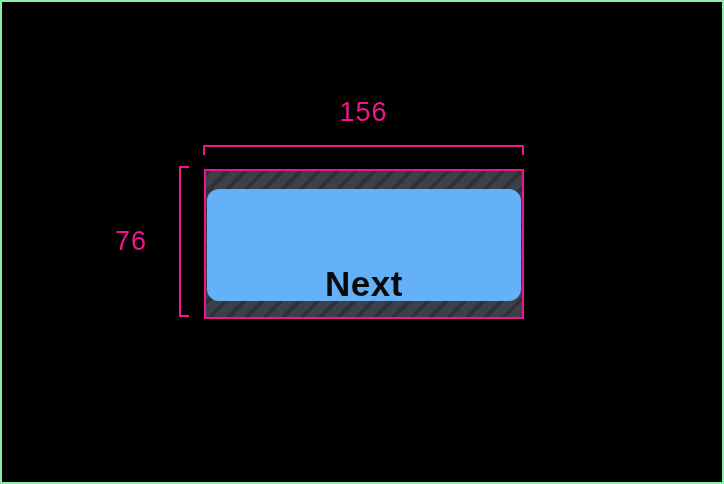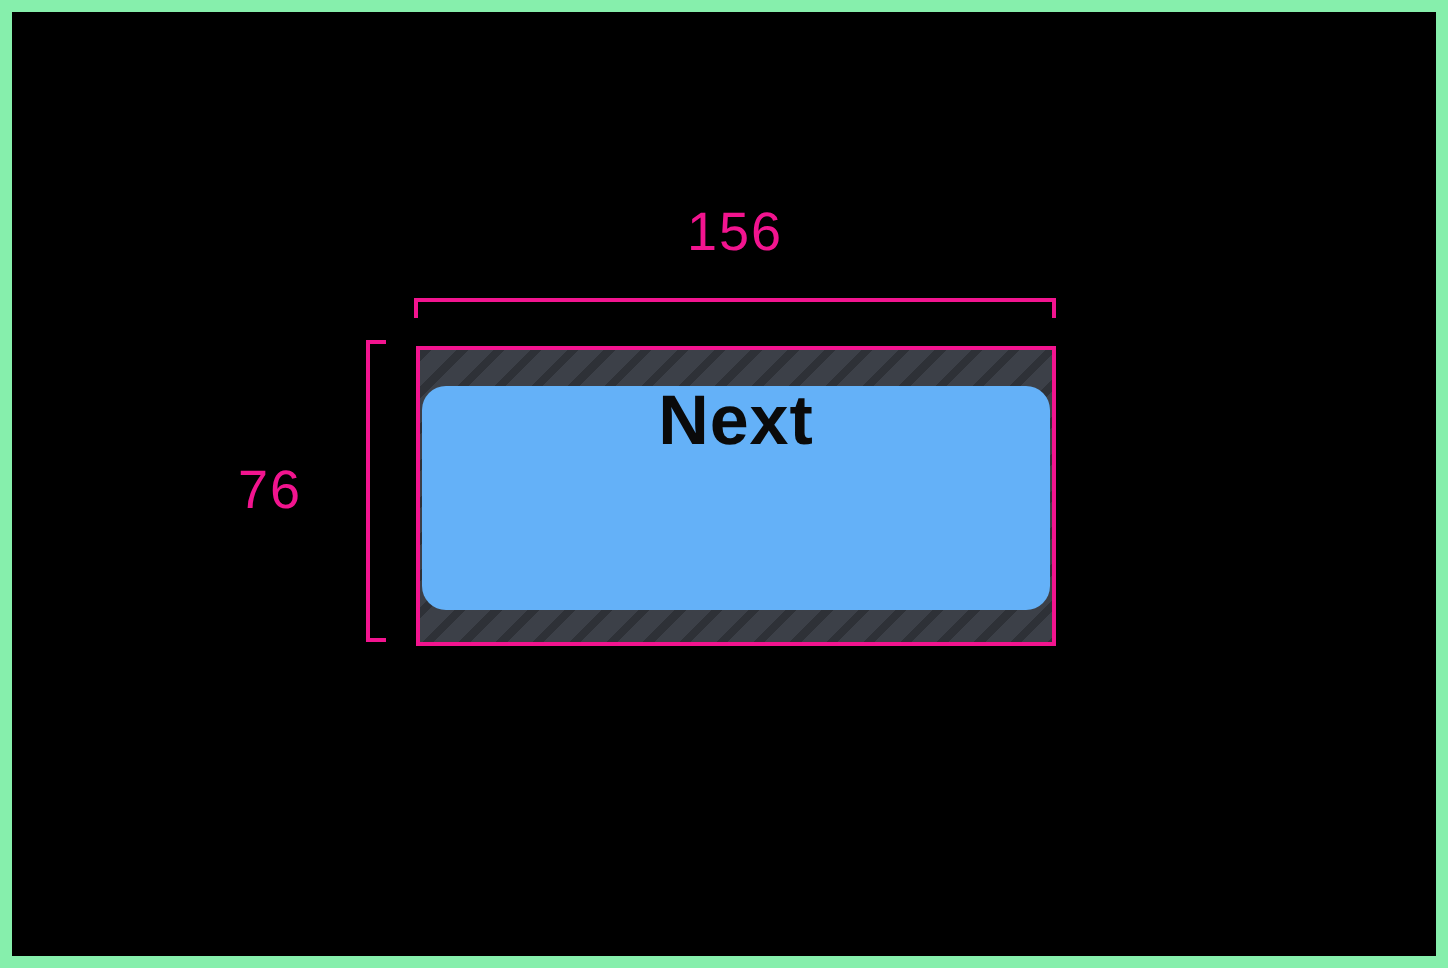--- a/index.html
+++ b/index.html
@@ -5,21 +5,21 @@
   html, body {
     margin: 0;
     padding: 0;
     background: #000000;
   }
   .stage {
     position: relative;
     width: 724px;
     height: 484px;
     background: #000000;
-    border: 6px solid #86efac;
+    border: 2px solid #86efac;
     box-sizing: border-box;
     overflow: hidden;
     font-family: "Liberation Sans", "DejaVu Sans", sans-serif;
   }
 
   
   .dim-label {
     position: absolute;
     color: #f2148f;
     font-size: 27px;
@@ -87,21 +87,21 @@
   
   .next-button {
     position: absolute;
     left: 1px;
     right: 1px;
     top: 17.5px;
     bottom: 16.5px;
     background: #64b1f8;
     border-radius: 12px;
     display: flex;
-    align-items: flex-start;
+    align-items: flex-end;
     justify-content: center;
     border: none;
     cursor: default;
   }
   .next-button-label {
     color: #0a0a0a;
     font-size: 35px;
     font-weight: 700;
     letter-spacing: 0.5px;
     line-height: 1;

